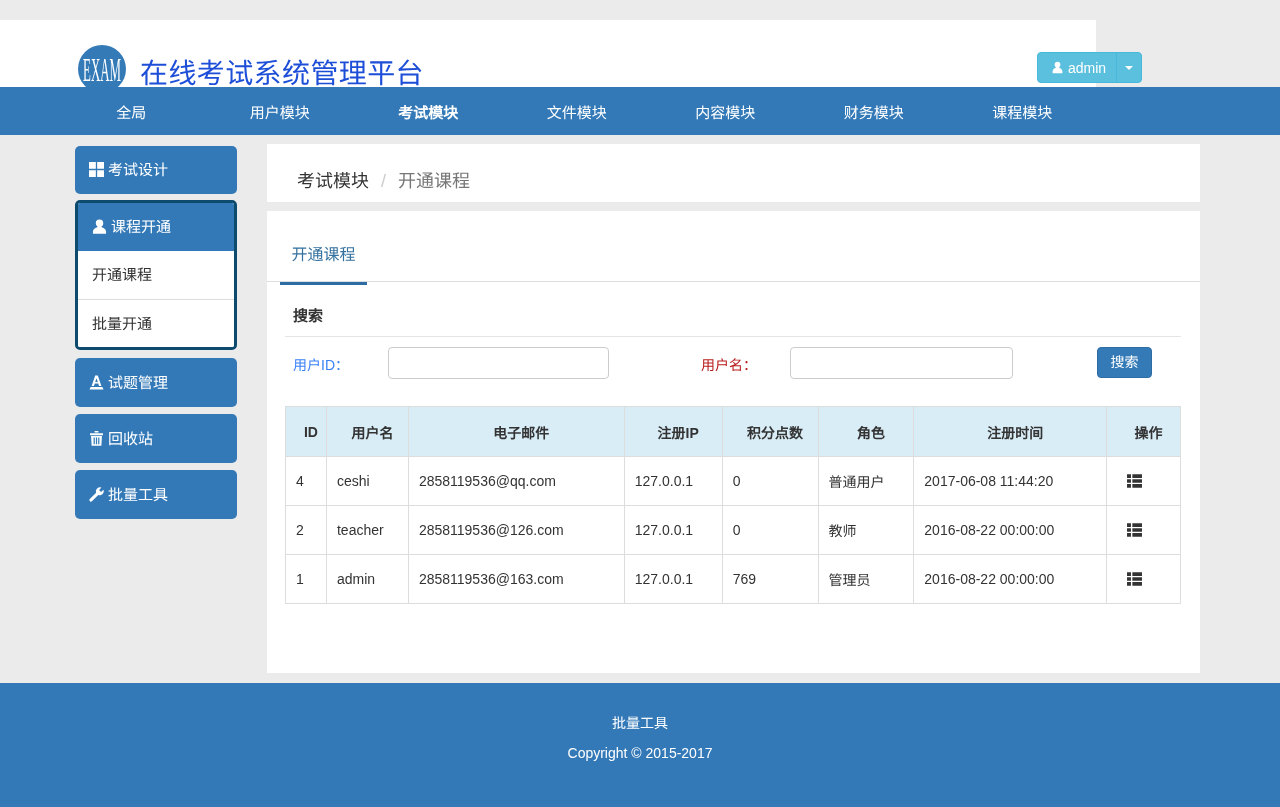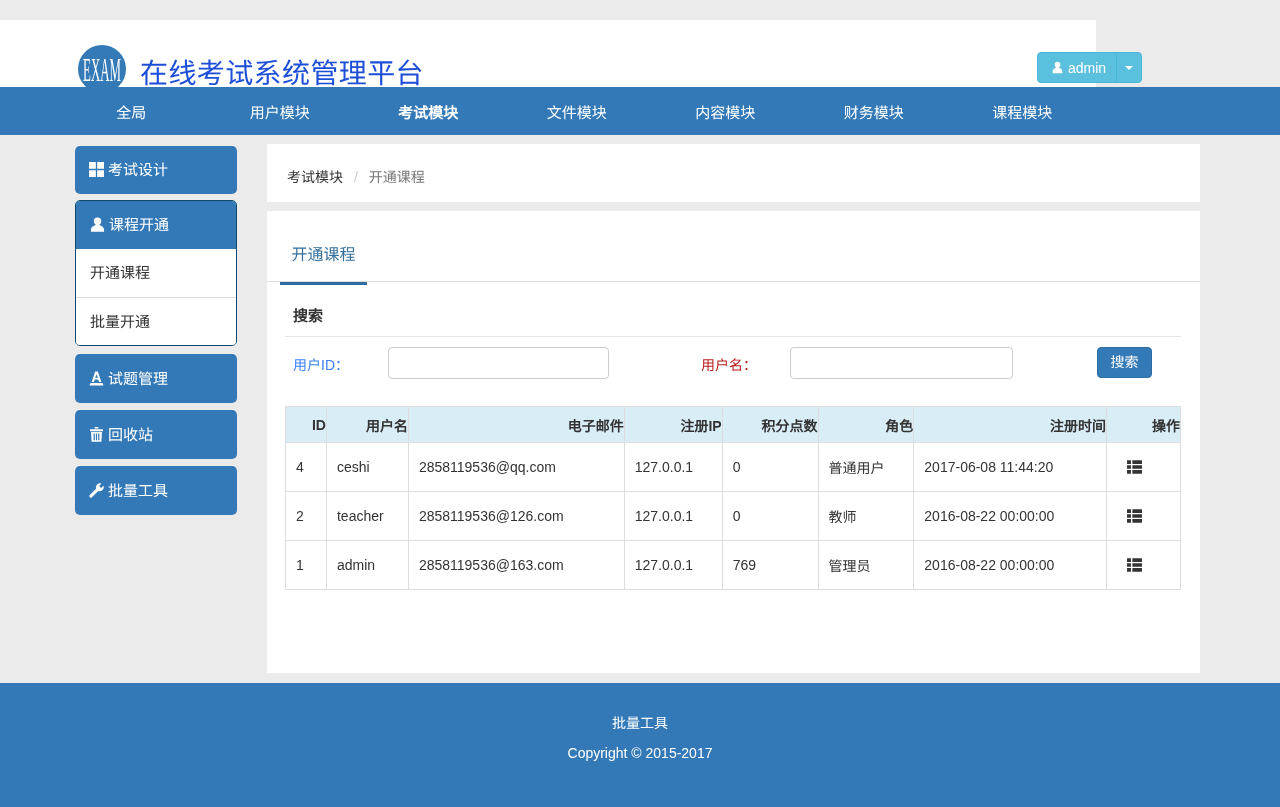--- a/index.html
+++ b/index.html
@@ -22,45 +22,45 @@
 .navbar { position:absolute; top:87px; left:0; width:1280px; height:48px; background:#3379b7; }
 .navbar ul { list-style:none; position:absolute; left:70px; top:0; height:48px; display:flex;gap:26px; }
 .navbar li { width:122.5px; height:48px; display:flex; align-items:center; justify-content:center; color:#fff; font-size:15px; }
 .navbar li.active { font-weight:bold; }
 
 
 .sidebar { position:absolute; left:75px; top:146px; width:162px; }
 .sbtn { display:block; width:162px; height:49px; background:#3379b7; border-radius:5px; color:#fff; margin-bottom:7px; line-height:49px; padding-left:14px; font-size:15px; }
 .sbtn.first { height:48px; line-height:48px; margin-bottom:6px; }
 .sbtn svg, .sbtn .gi { vertical-align:-2px; margin-right:4px; }
-.sgroup { border:1px solid #0c4a6e; border-radius:5px; margin-bottom:8px; background:#fff; overflow:hidden; }
+.sgroup { border:3px solid #0c4a6e; border-radius:5px; margin-bottom:8px; background:#fff; overflow:hidden; }
 .sgroup .ghead { height:48px; background:#3379b7; color:#fff; line-height:48px; padding-left:14px; font-size:15px; }
 .sgroup .gitem { height:48px; line-height:47px; padding-left:14px; color:#333; border-top:1px solid #ddd; background:#fff; font-size:15px; }
 .sgroup .ghead svg { vertical-align:-2px; margin-right:4px; }
 
 
 .crumbbar { position:absolute; left:267px; top:144px; width:933px; height:58px; background:#fff; }
-.crumbbar .bc { position:absolute; left:20px; top:22px; font-size:14px; color:#333; }
+.crumbbar .bc { position:absolute; left:30px; top:22px; font-size:18px; color:#333; }
 .crumbbar .bc .sep { color:#ccc; margin:0 7px; }
 .crumbbar .bc .cur { color:#777; }
 
 .panel { position:absolute; left:267px; top:211px; width:933px; height:462px; background:#fff; }
 .tabs { position:absolute; left:0; top:0; width:933px; height:71px; border-bottom:1px solid #ddd; }
 .tab { position:absolute; left:13px; top:34px; width:87px; text-align:center; color:#35719f; font-size:16px; line-height:20px; padding-bottom:17px; border-bottom:3px solid #2e6da4; }
 .searchlabel { position:absolute; left:26px; top:93px; font-weight:bold; font-size:15px; color:#333; }
 .hr1 { position:absolute; left:18px; top:125px; width:896px; height:1px; background:#e5e5e5; }
 .formrow { position:absolute; left:0; top:136px; width:933px; height:32px; }
 .flabel1 { position:absolute; left:26px; top:7px; font-size:14px; color:#3b82f6; }
 .finput1 { position:absolute; left:121px; top:0; width:221px; height:32px; border:1px solid #ccc; border-radius:4px; background:#fff; }
 .flabel2 { position:absolute; left:434px; top:7px; font-size:14px; color:#b91c1c; }
 .finput2 { position:absolute; left:523px; top:0; width:223px; height:32px; border:1px solid #ccc; border-radius:4px; background:#fff; }
 .fbtn { position:absolute; left:830px; top:0; width:55px; height:31px; background:#337ab7; border:1px solid #2e6da4; border-radius:4px; color:#fff; font-size:14px; text-align:center; line-height:29px; }
 
 table.grid { position:absolute; left:18px; top:195px; width:896px; border-collapse:collapse; font-size:14px; }
-table.grid th { background:#d9edf7; border:1px solid #ddd; text-align:right; font-weight:bold; height:36px; padding:0 0 0 10px; color:#333; }
+table.grid th { background:#d9edf7; border:1px solid #ddd; text-align:center; font-weight:bold; height:50px; padding:0 0 0 10px; color:#333; }
 table.grid td.op { padding-left:20px; }
 table.grid td.op svg { vertical-align:-2px; }
 table.grid td { border:1px solid #ddd; height:49px; padding:0 0 0 10px; color:#333; background:#fff; }
 
 
 .footer { position:absolute; left:0; top:683px; width:1280px; height:124px; background:#3379b7; color:#fff; text-align:center; }
 .footer .l1 { padding-top:29px; font-size:14px; }
 .footer .l2 { padding-top:13px; font-size:14px; }
 </style>
 </head>

